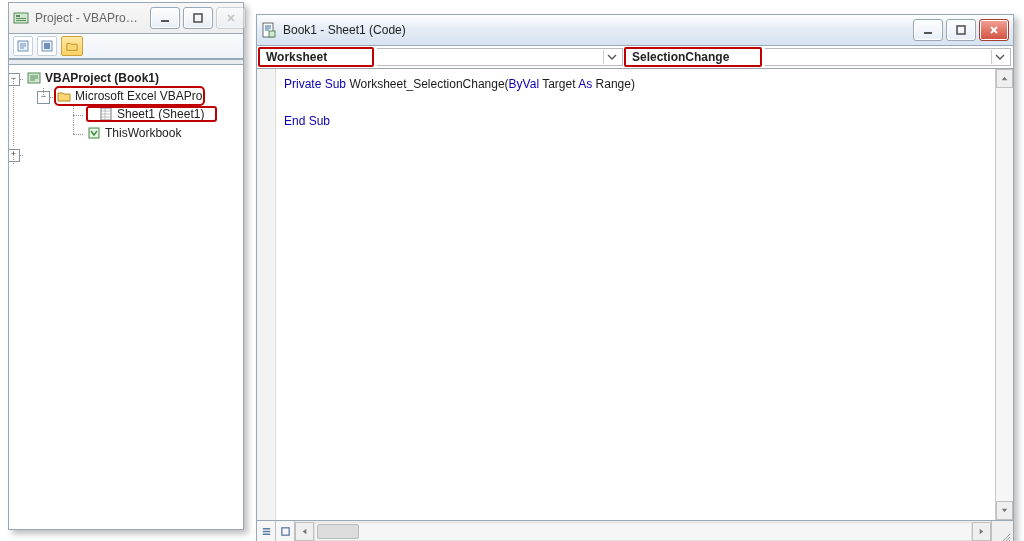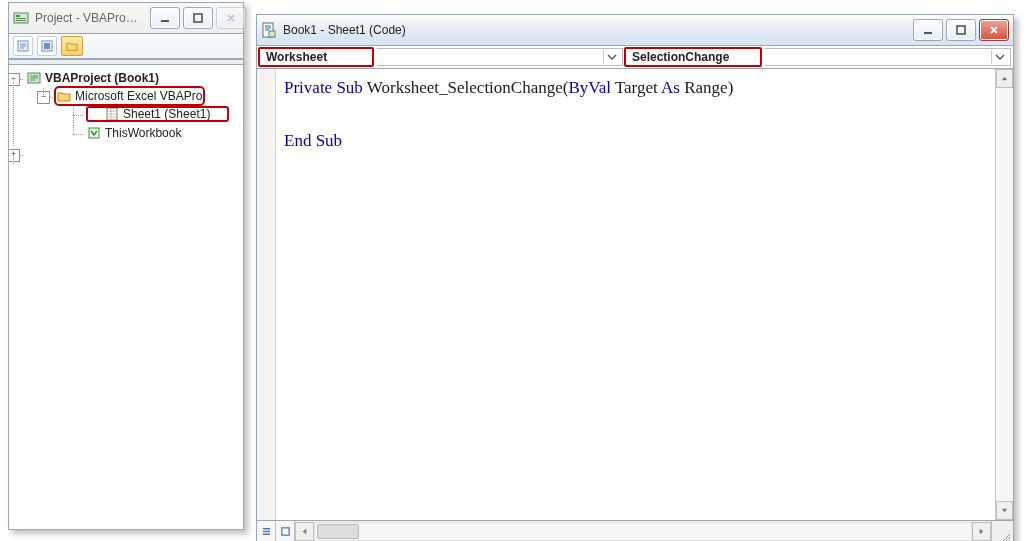--- a/index.html
+++ b/index.html
@@ -47,35 +47,35 @@
   .tree>ul{padding-left:2px}
   .tree li{position:relative;padding:1px 0 1px 14px;white-space:nowrap}
   .tree li::before{content:"";position:absolute;left:0;top:9px;width:10px;border-top:1px dotted var(--tree-line)}
   .tree li::after{content:"";position:absolute;left:0;top:0;bottom:0;border-left:1px dotted var(--tree-line)}
   .tree>ul>li::after{top:9px}
   .tree li:last-child::after{height:9px}
   .expander{position:absolute;left:-6px;top:3px;width:11px;height:11px;border:1px solid #8893a0;background:#fff;font-size:9px;line-height:9px;text-align:center;color:#333;cursor:default}
   .node{display:inline-flex;align-items:center;gap:4px;}
   .node-ico{width:14px;height:14px;flex:0 0 14px}
   .bold{font-weight:700}
-  .hl{outline:2px solid var(--accent);outline-offset:-1px;border-radius:2px;padding:0 18px;display:inline-flex}
+  .hl{outline:2px solid var(--accent);outline-offset:-1px;border-radius:2px;padding:0 12px;display:inline-flex}
   .hl-row{outline:2px solid var(--accent);outline-offset:1px;border-radius:2px}
 
   
   #code-window{left:256px;top:14px;width:756px;height:526px;}
   .dropdown-row{display:flex;height:22px;border-bottom:1px solid var(--win-border)}
   .dropdown{flex:1 1 50%;display:flex;align-items:center;background:#fff;border:1px solid #bbb;margin:2px;padding:1px 2px;position:relative}
   .dropdown .dd-text{flex:1 1 auto;font-family:Tahoma,Arial,sans-serif;font-size:12px;padding:8px 4px;}
   .dropdown .dd-arrow{width:16px;height:100%;display:flex;align-items:center;justify-content:center;border-left:1px solid #ccc;color:#555}
   .dd-outline{position:absolute;inset:-2px;border:2px solid var(--accent);border-radius:2px;pointer-events:none}
 
   .code-area{flex:1 1 auto;display:flex;min-height:0}
   .gutter{width:18px;background:#f3f3f3;border-right:1px solid #dcdcdc}
   .code-scroll{flex:1 1 auto;position:relative;overflow:hidden;background:#fff}
-  pre.code{margin:0;padding:6px 8px;font-family:Liberation Serif, serif;font-size:17px;line-height:1.55;color:var(--code-black);white-space:pre}
+  pre.code{margin:0;padding:6px 8px;font-family:Liberation Sans, sans-serif;font-size:12px;line-height:1.55;color:var(--code-black);white-space:pre}
   .kw{color:var(--code-blue)}
   .vscroll{width:17px;background:#f0f0f0;border-left:1px solid #c9c9c9;display:flex;flex-direction:column}
   .vscroll .arrow{height:17px;border:1px solid #c0c0c0;background:#efefef;display:flex;align-items:center;justify-content:center}
   .vscroll .track{flex:1;background:#f6f6f6}
 
   .status-row{height:20px;border-top:1px solid var(--win-border);display:flex;align-items:stretch;background:#f0f0f0}
   .view-toggle{width:18px;border-right:1px solid #c0c0c0;display:flex;align-items:center;justify-content:center;background:#f6f6f6}
   .hscroll{flex:1;display:flex;align-items:center;background:#f0f0f0}
   .hscroll .arrow{width:17px;height:17px;border:1px solid #c0c0c0;background:#efefef;display:flex;align-items:center;justify-content:center}
   .hscroll .track{flex:1;height:17px;background:#f6f6f6;border:1px solid #e0e0e0;position:relative}

